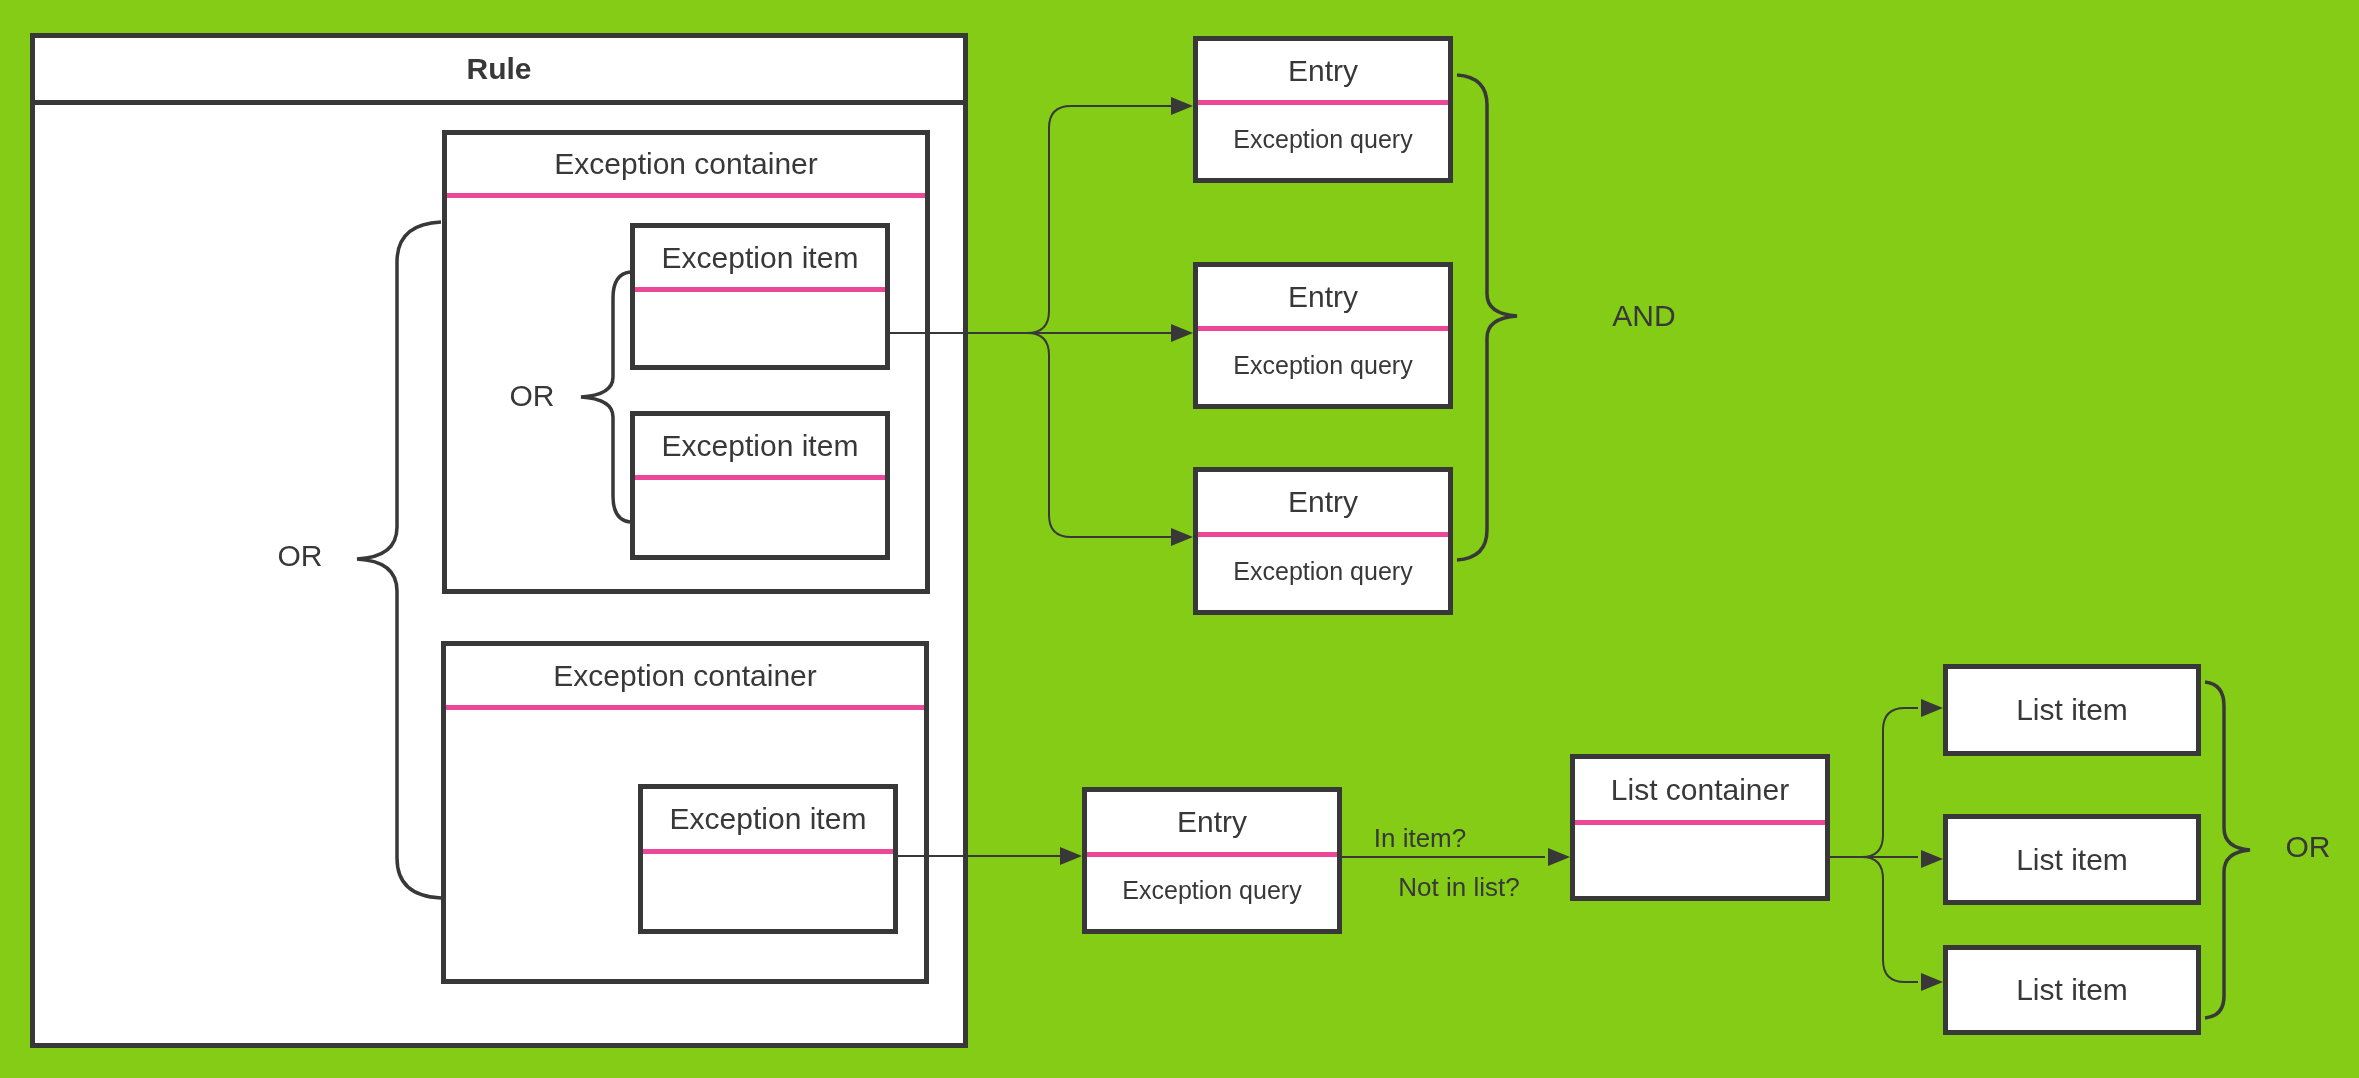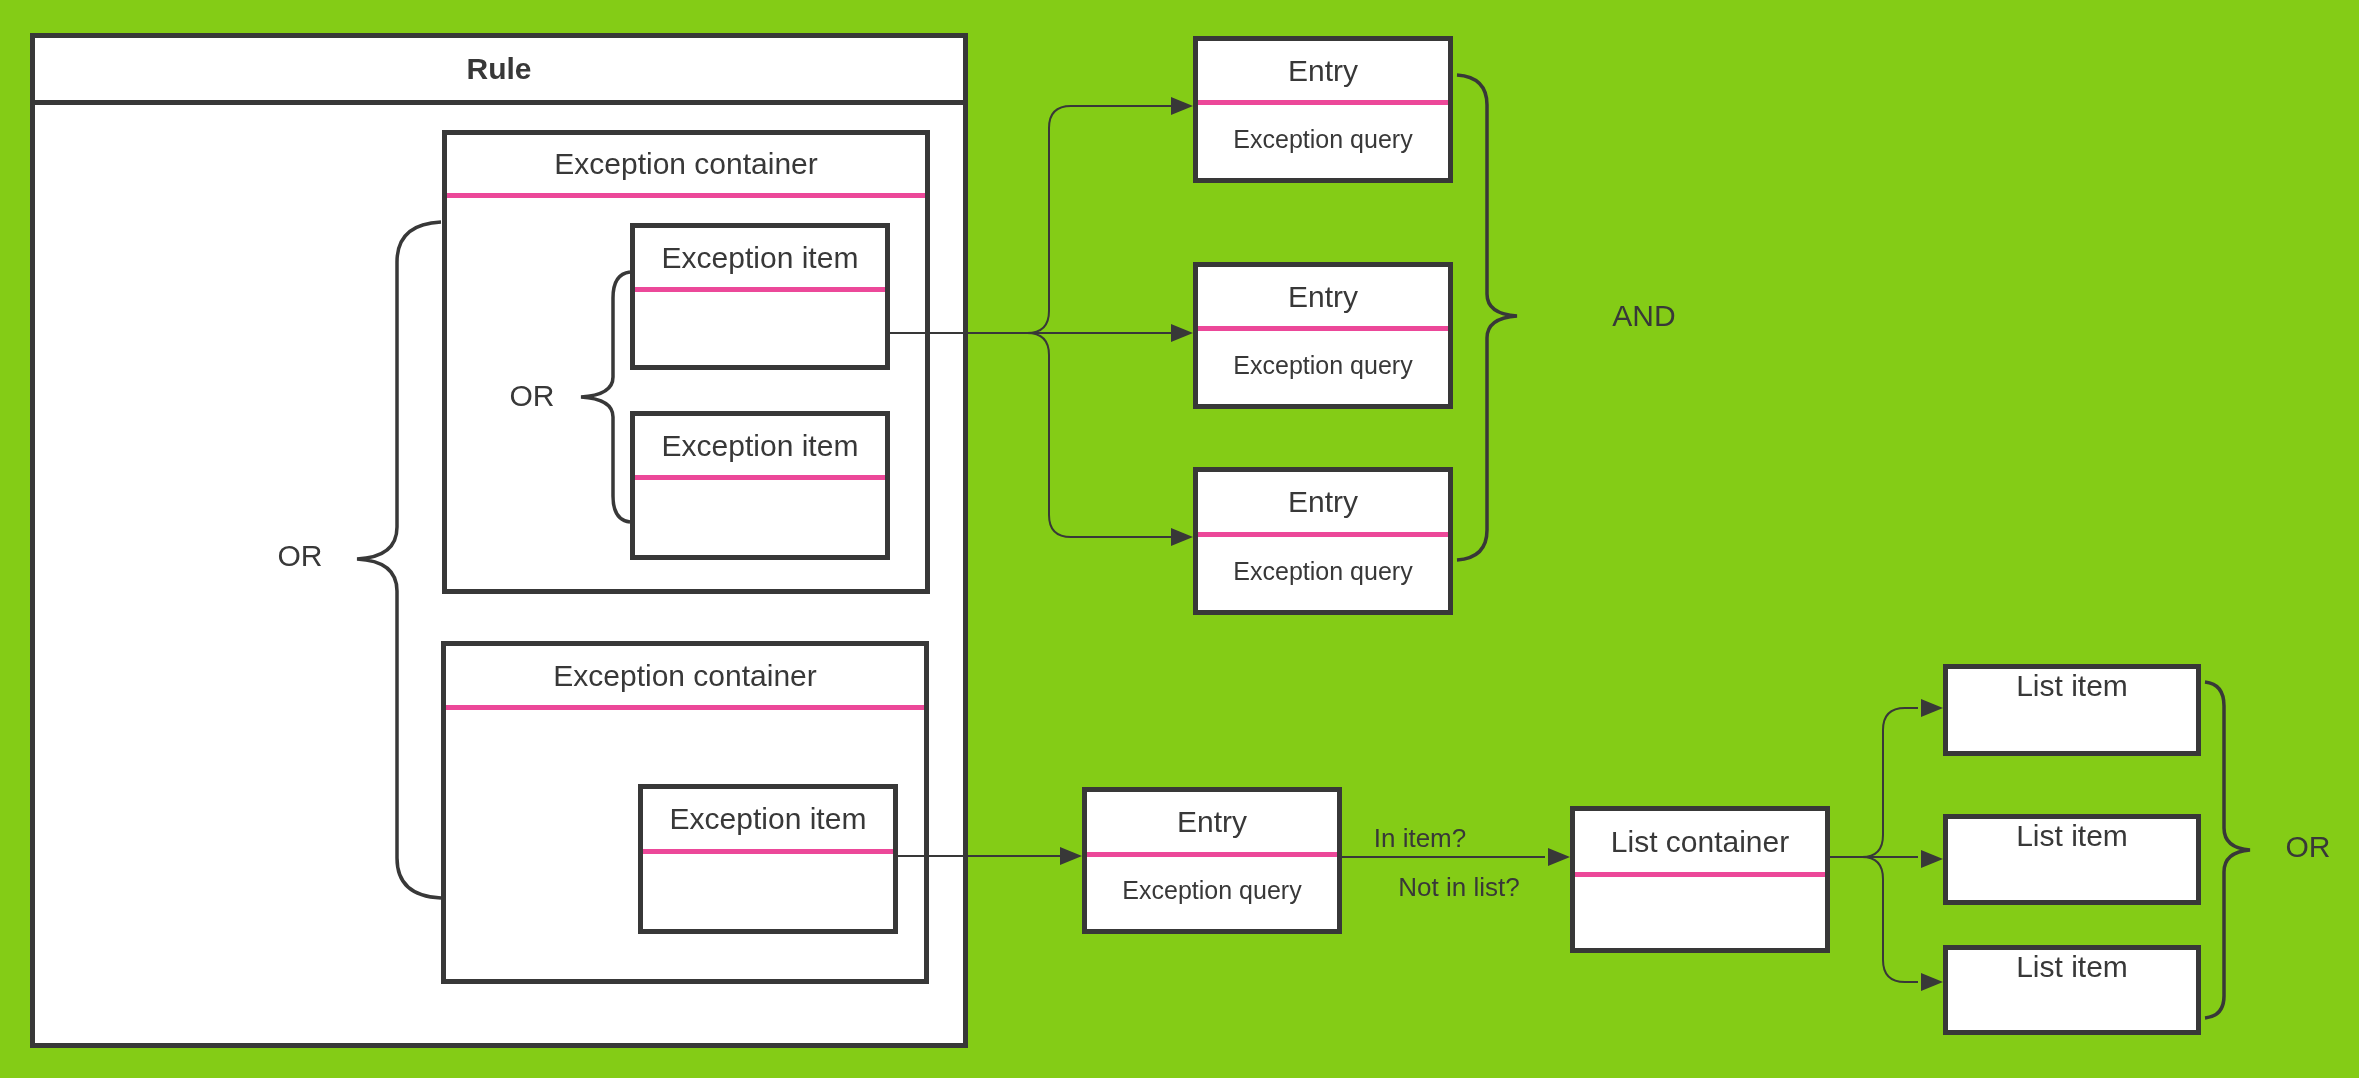--- a/index.html
+++ b/index.html
@@ -4,21 +4,21 @@
 <style>
   html,body{margin:0;padding:0;background:#ffffff;}
   .canvas{position:relative;width:2359px;height:1078px;background:#84cc16;overflow:hidden;
           font-family:"Liberation Sans",sans-serif;color:#383838;}
   .wires{position:absolute;left:0;top:0;z-index:3;}
   .box{position:absolute;box-sizing:border-box;border:5px solid #383838;background:#ffffff;z-index:2;}
   .box .hdr{box-sizing:border-box;border-bottom:5px solid #ec4899;display:flex;align-items:center;justify-content:center;
             font-size:30px;white-space:nowrap;}
   .box .bdy{box-sizing:border-box;display:flex;align-items:center;justify-content:center;
             font-size:25px;white-space:nowrap;}
-  .box.single{display:flex;justify-content:center;font-size:30px;white-space:nowrap;}
+  .box.single{display:flex;align-items:center;justify-content:center;font-size:30px;white-space:nowrap;}
   .rulebox{z-index:1;}
   .rulebox .hdr{border-bottom:5px solid #383838;font-weight:bold;}
   .lbl{position:absolute;transform:translate(-50%,-50%);font-size:30px;white-space:nowrap;z-index:4;}
   .lbl.small{font-size:26px;}
 </style>
 </head>
 <body>
 
 <div class="canvas">
 
@@ -100,21 +100,21 @@
   <div class="box" style="left:1193px;top:467px;width:260px;height:148px;">
     <div class="hdr" style="height:65px;">Entry</div>
     <div class="bdy" style="height:68px;">Exception query</div>
   </div>
 
   <div class="box" style="left:1082px;top:787px;width:260px;height:147px;">
     <div class="hdr" style="height:65px;">Entry</div>
     <div class="bdy" style="height:67px;">Exception query</div>
   </div>
 
-  <div class="box" style="left:1570px;top:806px;width:260px;height:147px;">
+  <div class="box" style="left:1570px;top:754px;width:260px;height:147px;">
     <div class="hdr" style="height:66px;">List container</div>
     <div class="bdy" style="height:66px;"></div>
   </div>
 
   <div class="box single" style="left:1943px;top:664px;width:258px;height:92px;">
     <span>List item</span>
   </div>
   <div class="box single" style="left:1943px;top:814px;width:258px;height:91px;">
     <span>List item</span>
   </div>

